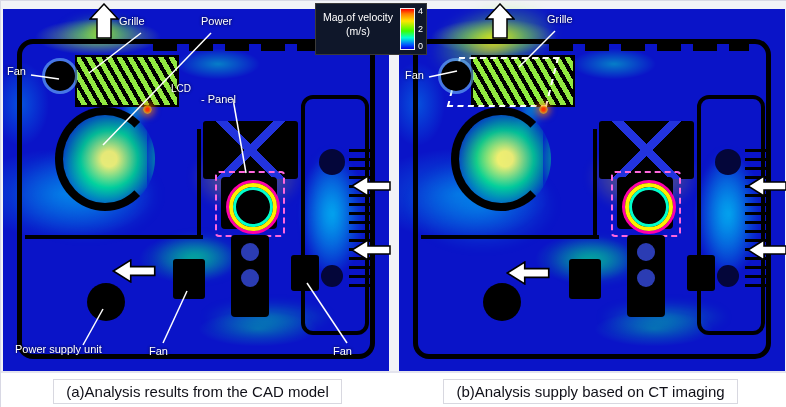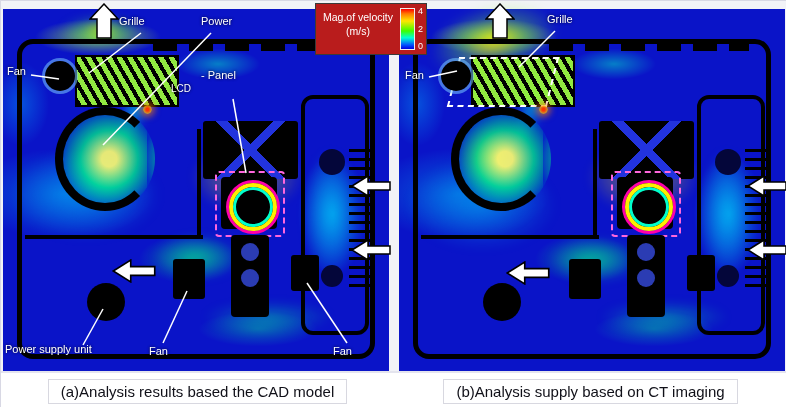--- a/index.html
+++ b/index.html
@@ -56,21 +56,21 @@
   .grille-dash{position:absolute;left:54px;top:48px;width:96px;height:46px;border:2px dashed #fff;transform:skewX(-14deg);}
 
   
   .ann{position:absolute;left:0;top:0;z-index:6;pointer-events:none;}
   .ann line{stroke:#fff;stroke-width:1.5;}
   .lbl{position:absolute;color:#fff;font-size:11px;z-index:7;text-shadow:0 0 3px rgba(0,0,0,.9);white-space:nowrap;}
   .lbl-small{font-size:10px;}
   .arrow{position:absolute;z-index:7;line-height:0;}
 
   
-  .legend{position:absolute;left:314px;top:2px;width:110px;height:50px;background:#b91c1c;border:1px solid #3a3a3a;
+  .legend{position:absolute;left:314px;top:2px;width:110px;height:50px;background:#0f172a;border:1px solid #3a3a3a;
     display:flex;align-items:stretch;z-index:9;}
   .legend-text{flex:1;color:#fff;text-align:center;padding-top:7px;font-size:10.5px;line-height:1.3;}
   .colorbar{width:13px;height:40px;margin:4px 2px 4px 0;align-self:center;border:1px solid #eee;
     background:linear-gradient(to bottom,#ff0000 0%,#ff7b00 12%,#ffe600 30%,#3dff00 55%,#00ffd5 72%,#0051ff 90%,#0000e0 100%);}
   .ticks{display:flex;flex-direction:column;justify-content:space-between;color:#fff;font-size:9px;
     padding:3px 3px 3px 1px;line-height:1;}
 
   
   .caption-bar{position:absolute;left:0;top:370px;width:786px;height:37px;background:#fff;border-top:2px solid #e4e4ee;
     display:flex;align-items:center;}
@@ -123,22 +123,22 @@
       <line x1="230" y1="90" x2="243" y2="164"></line>
       <line x1="80" y1="336" x2="100" y2="300"></line>
       <line x1="160" y1="334" x2="184" y2="282"></line>
       <line x1="344" y1="334" x2="304" y2="274"></line>
     </svg>
 
     <div class="lbl" style="left:116px;top:6px;">Grille</div>
     <div class="lbl" style="left:198px;top:6px;">Power</div>
     <div class="lbl" style="left:4px;top:56px;">Fan</div>
     <div class="lbl lbl-small" style="left:168px;top:74px;">LCD</div>
-    <div class="lbl" style="left:198px;top:60px;">- Panel</div>
-    <div class="lbl" style="left:2px;top:334px;">Power supply unit</div>
+    <div class="lbl" style="left:198px;top:84px;">- Panel</div>
+    <div class="lbl" style="left:12px;top:334px;">Power supply unit</div>
     <div class="lbl" style="left:146px;top:336px;">Fan</div>
     <div class="lbl" style="left:330px;top:336px;">Fan</div>
 
     <div class="arrow" style="left:86px;top:-6px;">
       <svg width="30" height="36" viewBox="0 0 30 36">
           <polygon points="15,1 29,16 22,16 22,35 8,35 8,16 1,16" fill="#fff" stroke="#000" stroke-width="1.5"></polygon>
         </svg>
     </div>
     <div class="arrow" style="left:348px;top:166px;">
       <svg width="40" height="22" viewBox="0 0 40 22">
@@ -231,20 +231,20 @@
     <div class="colorbar"></div>
     <div class="ticks">
       <span>4</span>
       <span>2</span>
       <span>0</span>
     </div>
   </div>
 
   <div class="caption-bar">
     <div class="caption-cell">
-      <span class="caption">(a)Analysis results based the CAD model</span>
+      <span class="caption">(a)Analysis results from the CAD model</span>
     </div>
     <div class="caption-cell">
       <span class="caption">(b)Analysis supply based on CT imaging</span>
     </div>
   </div>
 
 </div>
 
 </body></html>

